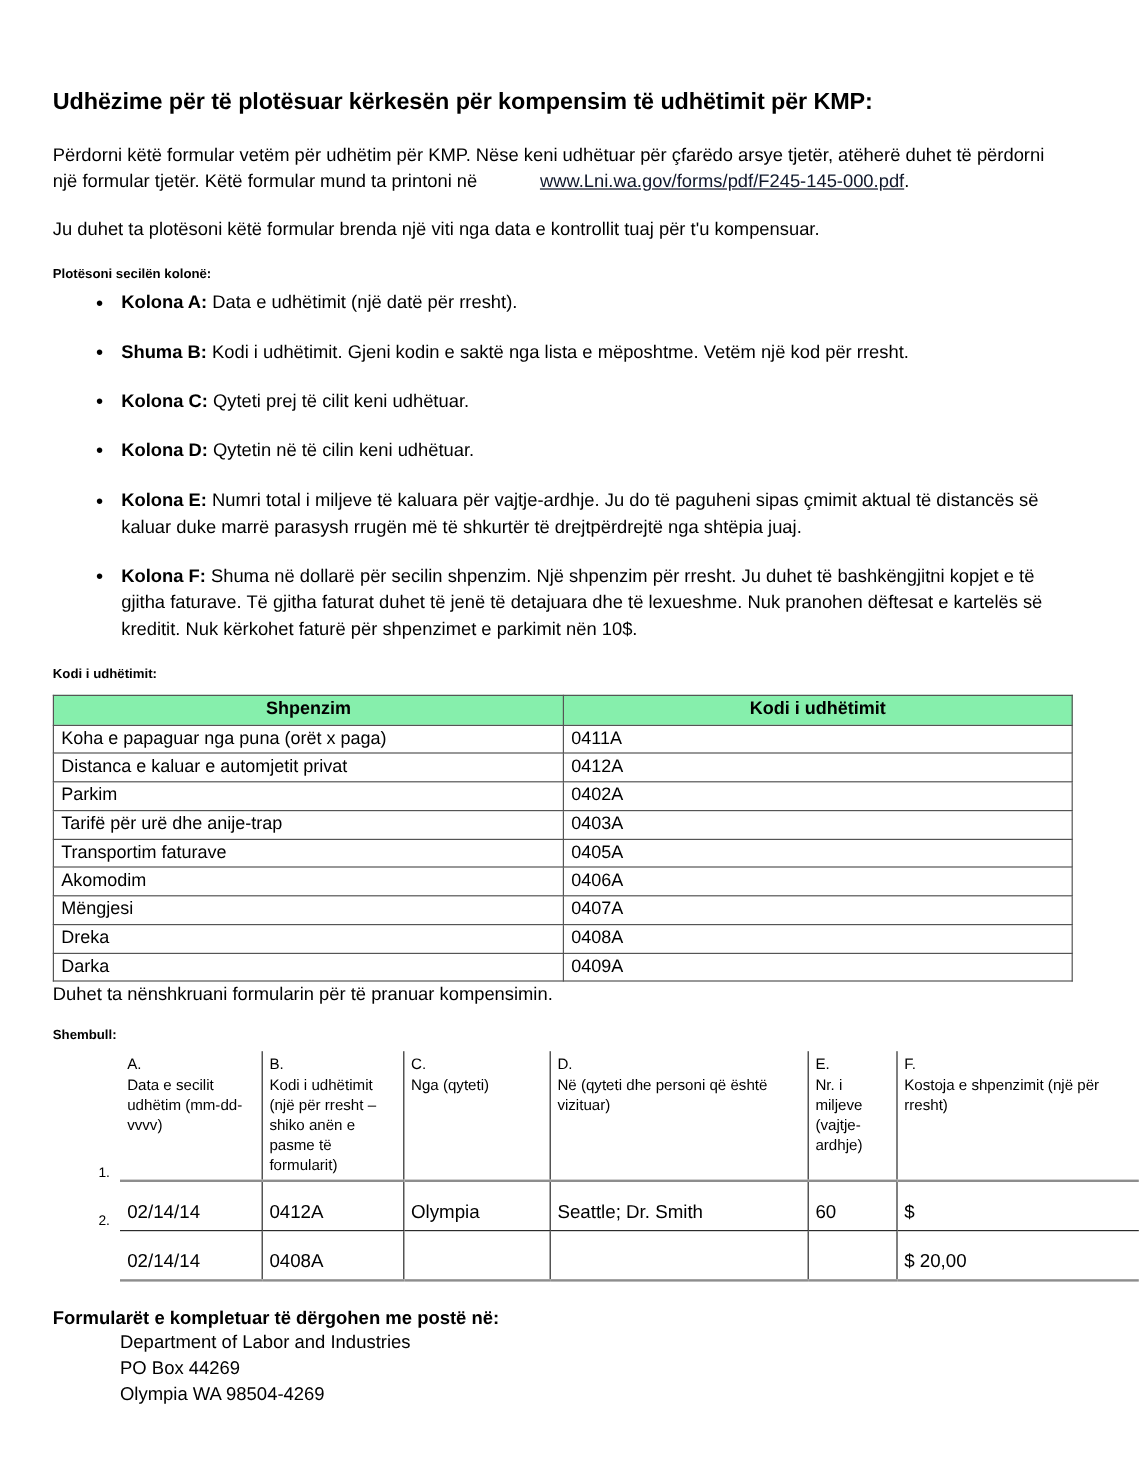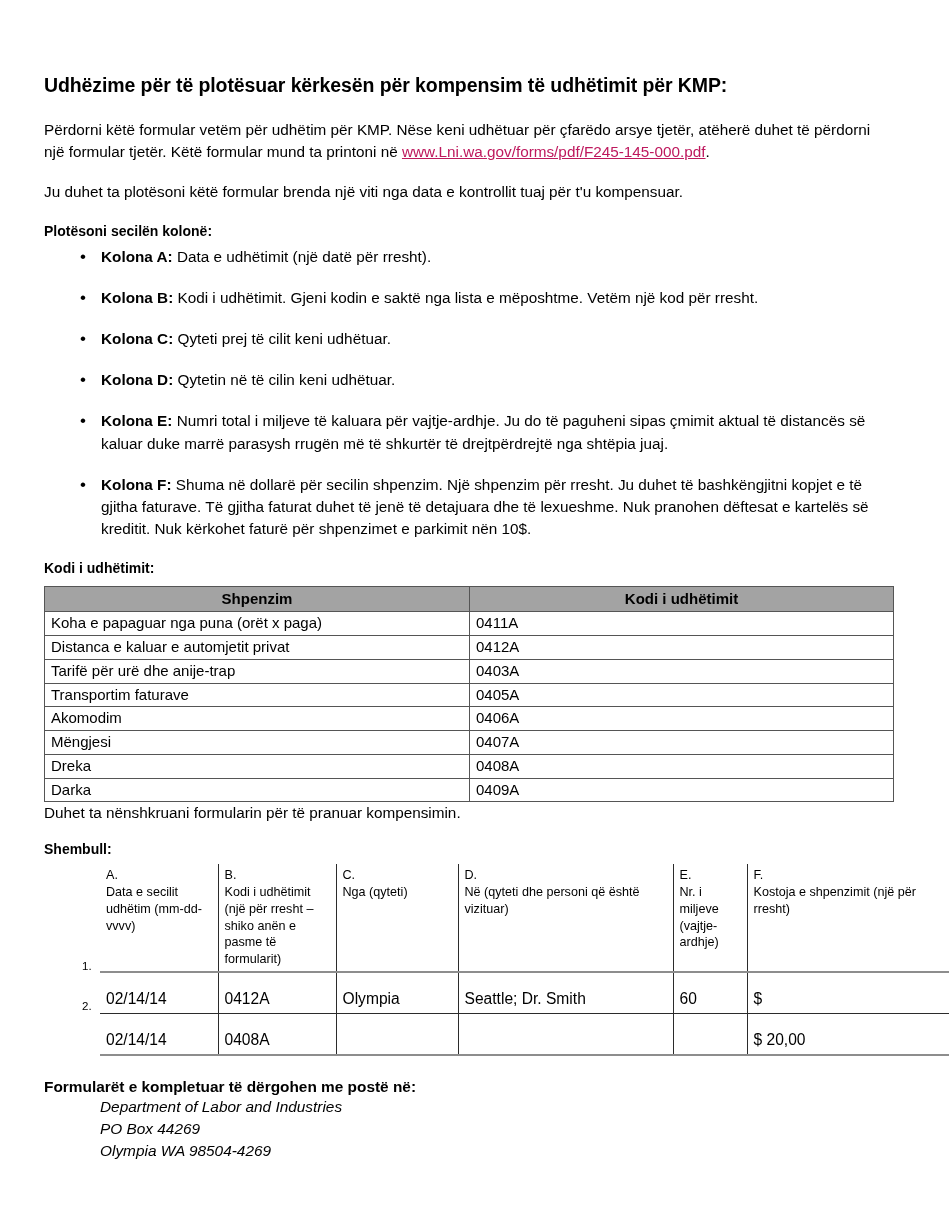--- a/index.html
+++ b/index.html
@@ -33,26 +33,27 @@
   }
 
   p.body-para {
     font-size: 15.3px;
     line-height: 1.42;
     margin: 0 0 18px 0;
   }
   p.body-para.tight { margin-bottom: 19px; }
 
   a.ext-link {
-    color: #be185d;
+    color: #0f172a;
     text-decoration: underline;
+    margin-left: 48px;
   }
 
   h2.section-head {
-    font-size: 14px;
+    font-size: 11px;
     font-weight: bold;
     margin: 0 0 6px 0;
     line-height: 1.3;
   }
   h2.section-head.spaced-top { margin-top: 22px; }
 
   ul.col-list {
     list-style: none;
     margin: 0 0 0 0;
     padding: 0;
@@ -84,21 +85,21 @@
   table.code-table td {
     border: 1px solid #555555;
     font-size: 15px;
     padding: 2px 6px;
     height: 18px;
     line-height: 1.25;
     text-align: left;
     font-weight: normal;
   }
   table.code-table thead th {
-    background: #a3a3a3;
+    background: #86efac;
     font-weight: bold;
     text-align: center;
     height: 20px;
     font-size: 15px;
   }
   table.code-table col.c-name { width: 425px; }
   table.code-table col.c-code { width: 424px; }
 
   
   .example-wrap {
@@ -159,21 +160,20 @@
     margin: 22px 0 0 0;
   }
   .mailto-lines {
     margin: 0;
     padding: 0 0 0 56px;
     list-style: none;
   }
   .mailto-lines li {
     font-size: 15.4px;
     line-height: 1.42;
-    font-style: italic;
   }
 </style>
 </head>
 <body>
 
 <div class="page">
 
   <h1 class="doc-title">Udhëzime për të plotësuar kërkesën për kompensim të udhëtimit për KMP:</h1>
 
   <p class="body-para"><span>Përdorni këtë formular vetëm për udhëtim për KMP. Nëse keni udhëtuar për çfarëdo arsye tjetër, atëherë duhet të përdorni një formular tjetër. Këtë formular mund ta printoni në </span><a class="ext-link" href="#">www.Lni.wa.gov/forms/pdf/F245-145-000.pdf</a><span>.</span></p>
@@ -182,21 +182,21 @@
 
   <h2 class="section-head">Plotësoni secilën kolonë:</h2>
 
   <ul class="col-list">
     <li>
       <span class="bullet-dot">•</span>
       <b>Kolona A:</b><span> Data e udhëtimit (një datë për rresht).</span>
     </li>
     <li>
       <span class="bullet-dot">•</span>
-      <b>Kolona B:</b><span> Kodi i udhëtimit. Gjeni kodin e saktë nga lista e mëposhtme. Vetëm një kod për rresht.</span>
+      <b>Shuma B:</b><span> Kodi i udhëtimit. Gjeni kodin e saktë nga lista e mëposhtme. Vetëm një kod për rresht.</span>
     </li>
     <li>
       <span class="bullet-dot">•</span>
       <b>Kolona C:</b><span> Qyteti prej të cilit keni udhëtuar.</span>
     </li>
     <li>
       <span class="bullet-dot">•</span>
       <b>Kolona D:</b><span> Qytetin në të cilin keni udhëtuar.</span>
     </li>
     <li>
@@ -223,20 +223,24 @@
       </tr>
     </thead>
     <tbody>
       <tr>
         <td>Koha e papaguar nga puna (orët x paga)</td>
         <td>0411A</td>
       </tr>
       <tr>
         <td>Distanca e kaluar e automjetit privat</td>
         <td>0412A</td>
+      </tr>
+      <tr>
+        <td>Parkim</td>
+        <td>0402A</td>
       </tr>
       <tr>
         <td>Tarifë për urë dhe anije-trap</td>
         <td>0403A</td>
       </tr>
       <tr>
         <td>Transportim faturave</td>
         <td>0405A</td>
       </tr>
       <tr>

